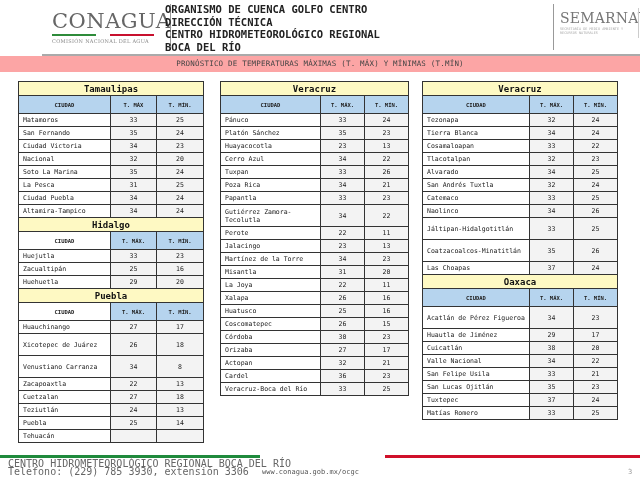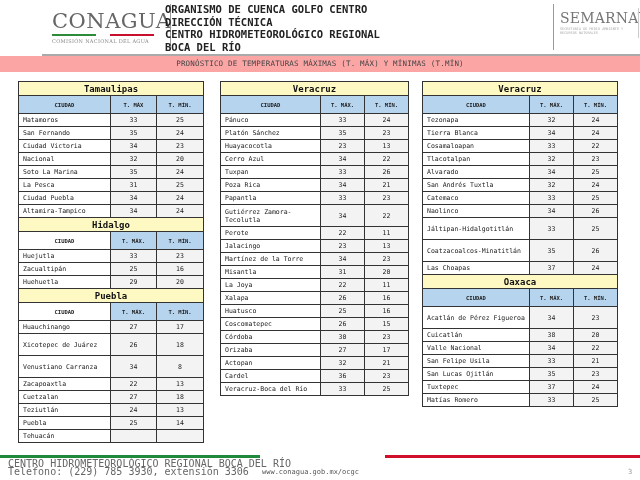--- a/index.html
+++ b/index.html
@@ -412,20 +412,25 @@
       <th>CIUDAD</th>
       <th>T. MÁX.</th>
       <th>T. MÍN.</th>
     </tr>
     <tr class="tall">
           <td class="city">Acatlán de Pérez Figueroa</td>
           <td class="num">34</td>
           <td class="num">23</td>
         </tr>
     <tr>
+          <td class="city">Huautla de Jiménez</td>
+          <td class="num">29</td>
+          <td class="num">17</td>
+        </tr>
+    <tr>
           <td class="city">Cuicatlán</td>
           <td class="num">38</td>
           <td class="num">20</td>
         </tr>
     <tr>
           <td class="city">Valle Nacional</td>
           <td class="num">34</td>
           <td class="num">22</td>
         </tr>
     <tr>

